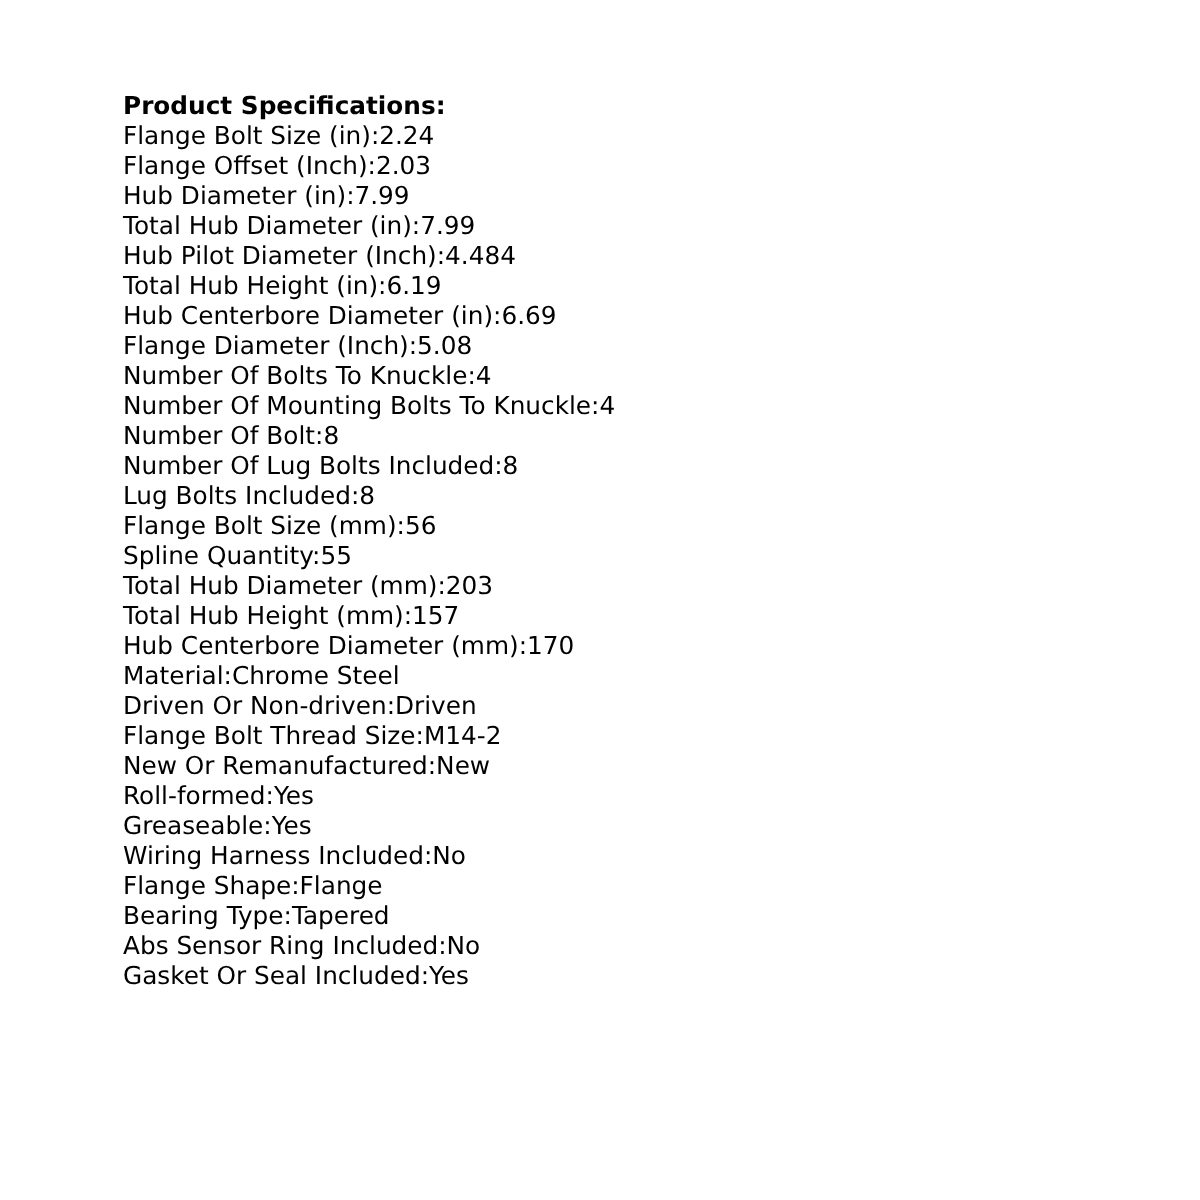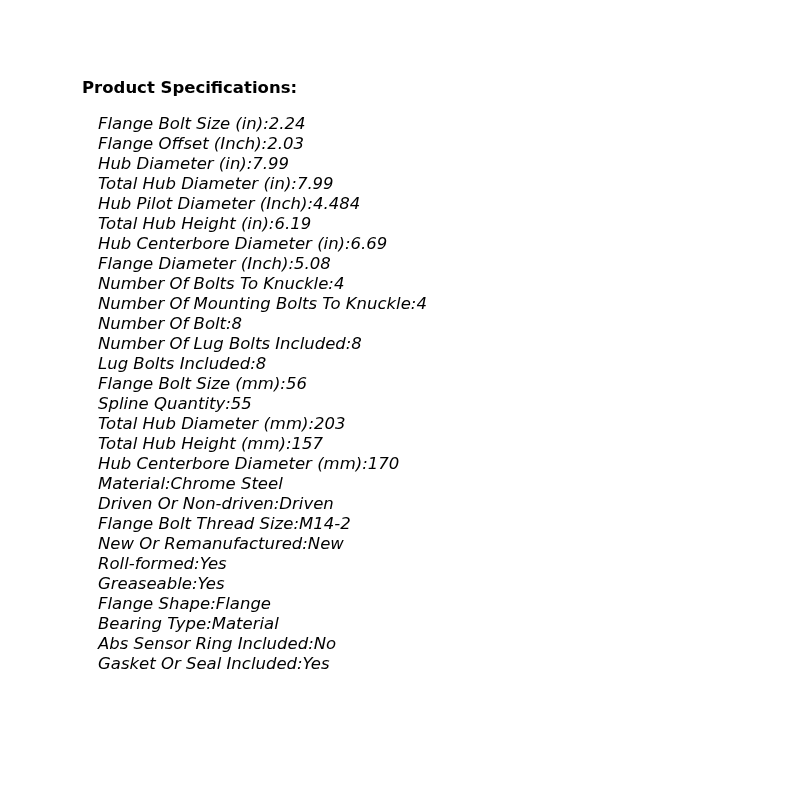--- a/index.html
+++ b/index.html
@@ -16,35 +16,34 @@
   }
   .page {
     position: relative;
     width: 800px;
     height: 800px;
     box-sizing: border-box;
   }
   .spec-block {
     position: absolute;
     left: 82px;
-    top: 78px;
+    top: 61px;
     width: 660px;
   }
   .spec-title {
     font-size: 16.5px;
     font-weight: bold;
     line-height: 20px;
     margin: 0 0 0 0;
     letter-spacing: 0px;
   }
   .spec-list {
     list-style: none;
-    margin: 16px;
+    margin: 0;
     padding: 0;
-    font-style: italic;
   }
   .spec-item {
     font-size: 16.5px;
     font-weight: normal;
     line-height: 20px;
     white-space: pre;
   }
 </style>
 </head>
 <body>
@@ -70,19 +69,20 @@
       <li class="spec-item">Spline Quantity:55</li>
       <li class="spec-item">Total Hub Diameter (mm):203</li>
       <li class="spec-item">Total Hub Height (mm):157</li>
       <li class="spec-item">Hub Centerbore Diameter (mm):170</li>
       <li class="spec-item">Material:Chrome Steel</li>
       <li class="spec-item">Driven Or Non-driven:Driven</li>
       <li class="spec-item">Flange Bolt Thread Size:M14-2</li>
       <li class="spec-item">New Or Remanufactured:New</li>
       <li class="spec-item">Roll-formed:Yes</li>
       <li class="spec-item">Greaseable:Yes</li>
+      <li class="spec-item">Wiring Harness Included:No</li>
       <li class="spec-item">Flange Shape:Flange</li>
-      <li class="spec-item">Bearing Type:Material</li>
+      <li class="spec-item">Bearing Type:Tapered</li>
       <li class="spec-item">Abs Sensor Ring Included:No</li>
       <li class="spec-item">Gasket Or Seal Included:Yes</li>
     </ul>
   </div>
 </div>
 
 </body></html>

